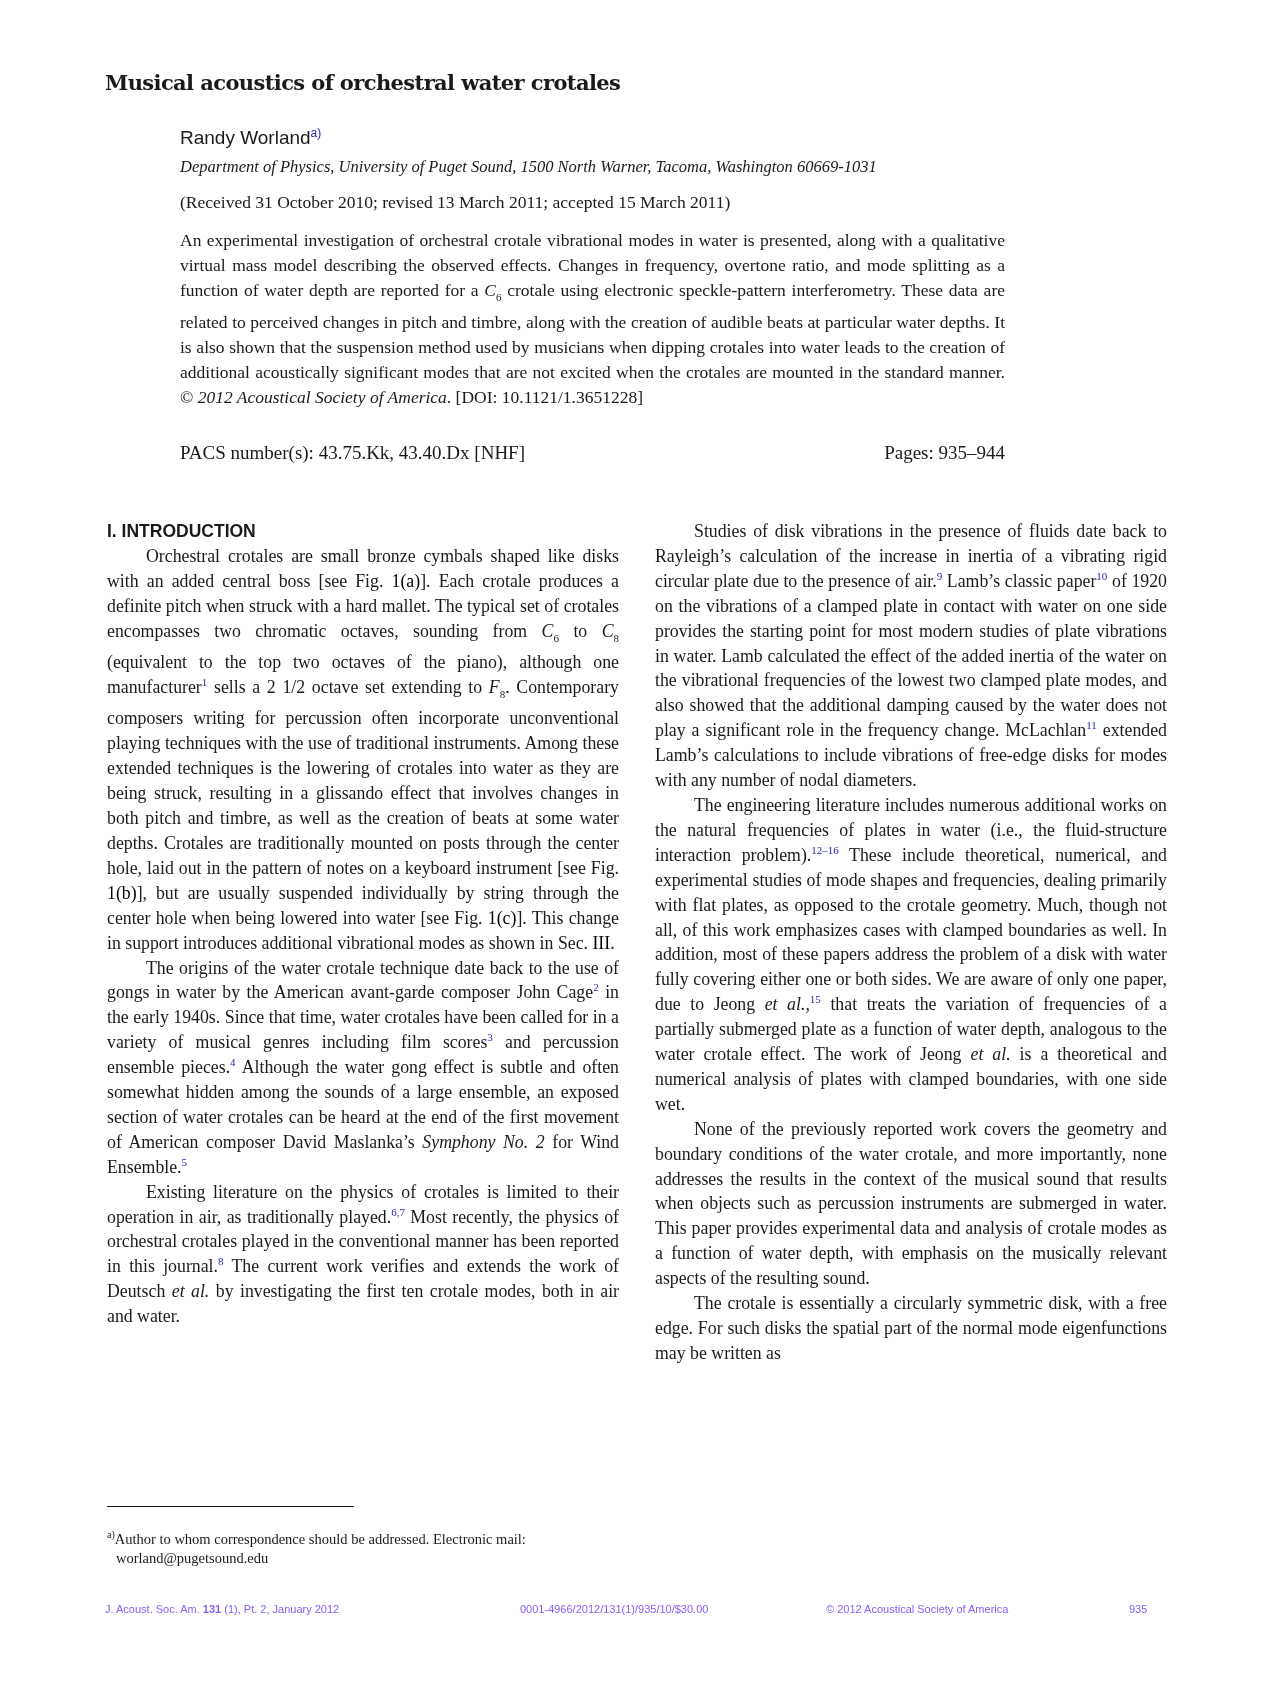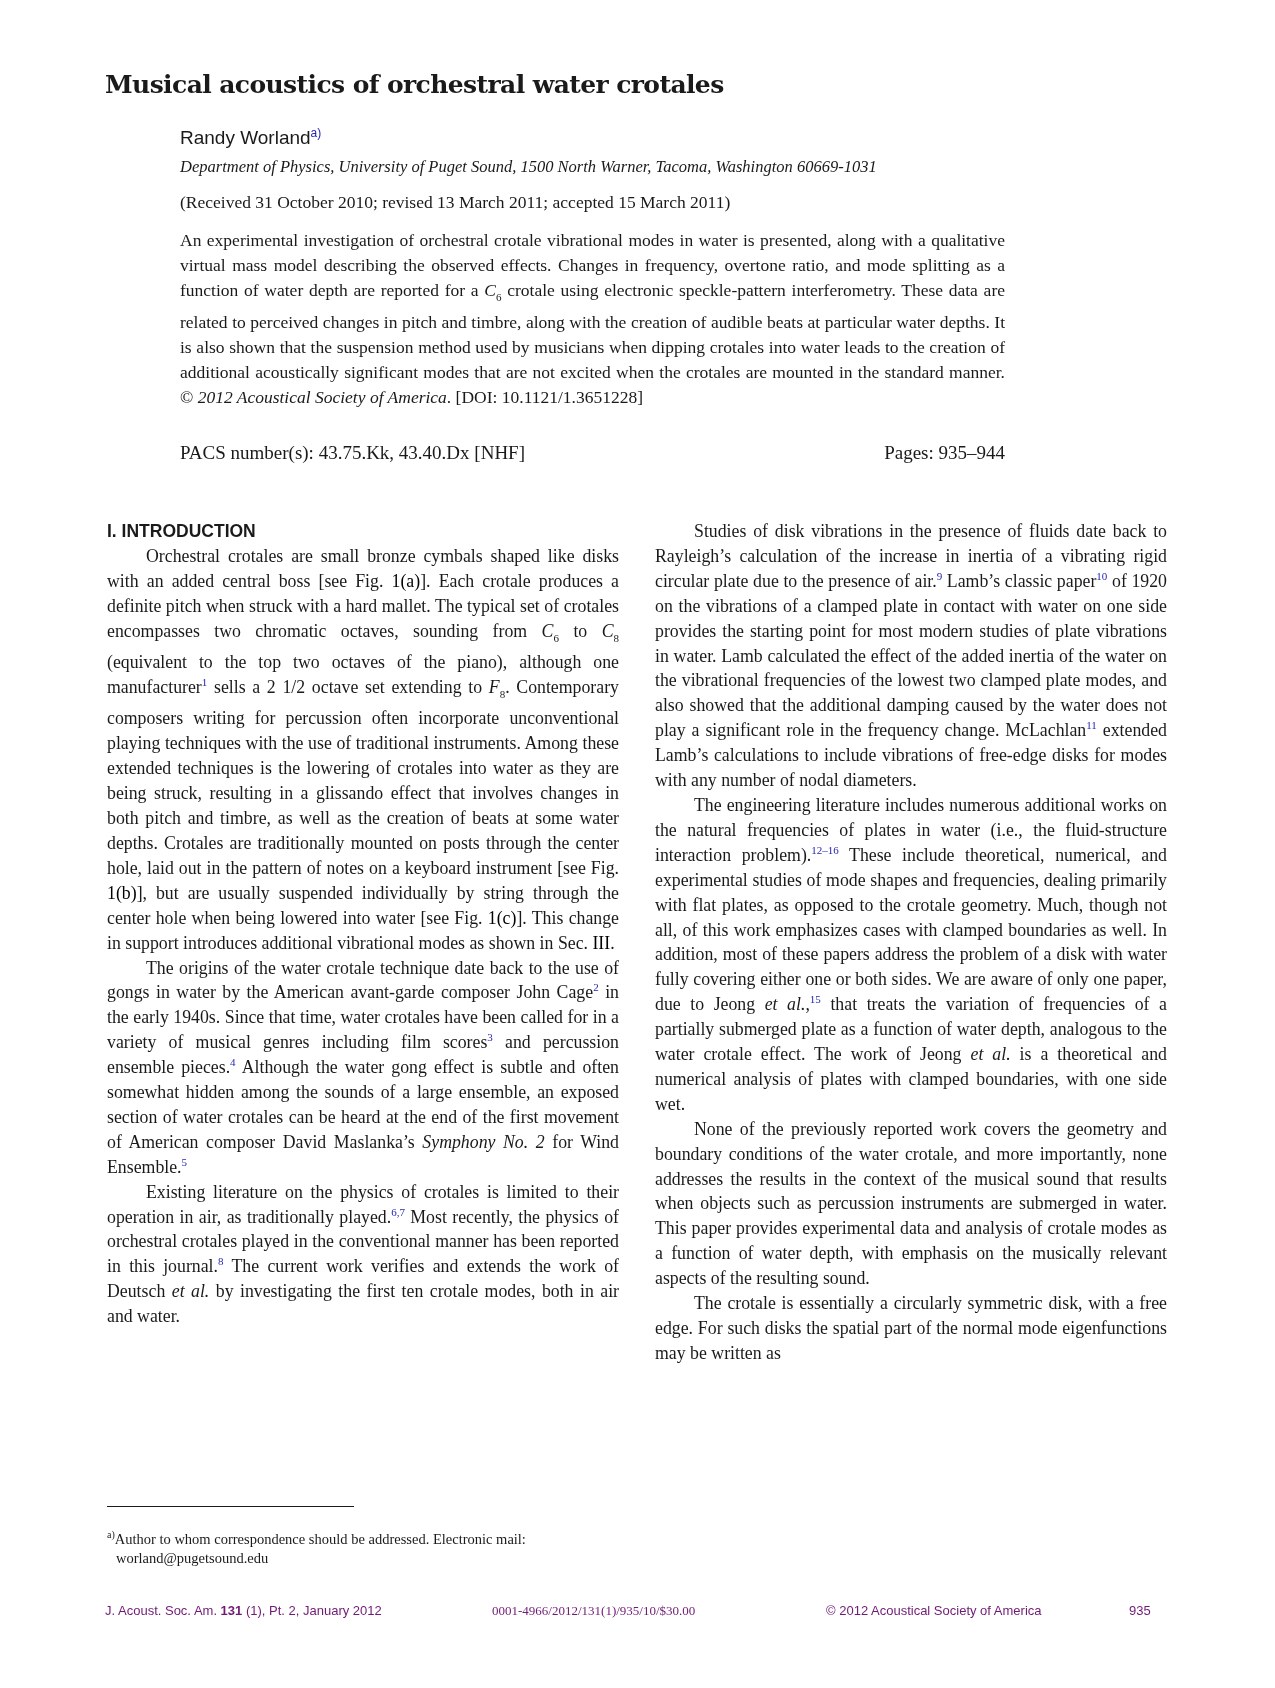--- a/index.html
+++ b/index.html
@@ -1,39 +1,39 @@
 <!DOCTYPE html>
 <html><head>
 <meta charset="utf-8">
 <style>
   html, body { margin:0; padding:0; background:#ffffff; }
   body { width:1275px; height:1688px; position:relative; overflow:hidden; color:#1a1a1a;
          font-family:"Liberation Serif", "DejaVu Serif", serif; }
   .abs { position:absolute; }
-  .title { left:105px; top:70px; font-family:"DejaVu Serif", serif; font-weight:bold; font-size:25px;
+  .title { left:105px; top:70px; font-family:"DejaVu Serif", serif; font-weight:bold; font-size:21px;
            letter-spacing:-0.6px; white-space:nowrap; color:#1a1a1a; }
   .author { left:180px; top:127px; font-family:"Liberation Sans", sans-serif; font-size:19px; color:#1a1a1a; }
   .author sup, .fnmark { color:#1f1fb4; font-size:12px; }
   .affil { left:180px; top:157px; font-style:italic; font-size:16.5px; white-space:nowrap; }
   .received { left:180px; top:192px; font-size:17.5px; white-space:nowrap; }
   .abstract { left:180px; top:228px; width:825px; font-size:17.5px; line-height:25px; text-align:justify; }
   .pacs { left:180px; top:442px; width:825px; font-size:19px; display:flex; justify-content:space-between; }
   .col { width:512px; font-size:17.8px; line-height:24.9px; text-align:justify; }
   .col p { margin:0; text-indent:39px; }
   .lcol { left:107px; top:519px; }
   .rcol { left:655px; top:519px; }
   .sec { font-family:"Liberation Sans", sans-serif; font-weight:bold; font-size:17.5px; margin:0 0 11px 0; text-indent:0 !important; }
   .sec2 { margin-top:38px; margin-bottom:14px; }
   sup { line-height:0; font-size:11px; }
   sup.ref { color:#1f1fb4; }
   .link { color:#000000; }
   .fn-rule { left:107px; top:1506px; width:247px; height:1px; background:#1a1a1a; }
   .footnote { left:107px; top:1530px; width:512px; font-size:14.5px; line-height:19px; text-align:justify; }
   .footnote .mail { display:block; padding-left:9px; }
-  .footer { top:1603px; font-family:"Liberation Sans", sans-serif; font-size:13px; white-space:nowrap; color:#701a75; }
+  .footer { top:1603px; font-family:"Liberation Sans", sans-serif; font-size:11px; white-space:nowrap; color:#8b5cf6; }
 </style>
 </head>
 <body>
 
 <div class="abs title">Musical acoustics of orchestral water crotales</div>
 <div class="abs author"><span>Randy Worland</span><sup>a)</sup></div>
 <div class="abs affil">Department of Physics, University of Puget Sound, 1500 North Warner, Tacoma, Washington 60669-1031</div>
 <div class="abs received">(Received 31 October 2010; revised 13 March 2011; accepted 15 March 2011)</div>
 
 <div class="abs abstract"><span>An experimental investigation of orchestral crotale vibrational modes in water is presented, along with a qualitative virtual mass model describing the observed effects. Changes in frequency, overtone ratio, and mode splitting as a function of water depth are reported for a </span><i>C</i><sub style="font-size:11px">6</sub><span> crotale using electronic speckle-pattern interferometry. These data are related to perceived changes in pitch and timbre, along with the creation of audible beats at particular water depths. It is also shown that the suspension method used by musicians when dipping crotales into water leads to the creation of additional acoustically significant modes that are not excited when the crotales are mounted in the standard manner. </span><span>© </span><i>2012 Acoustical Society of America</i><span>. [DOI: 10.1121/1.3651228]</span></div>
@@ -54,15 +54,15 @@
   <p><span>Studies of disk vibrations in the presence of fluids date back to Rayleigh’s calculation of the increase in inertia of a vibrating rigid circular plate due to the presence of air.</span><sup class="ref">9</sup><span> Lamb’s classic paper</span><sup class="ref">10</sup><span> of 1920 on the vibrations of a clamped plate in contact with water on one side provides the starting point for most modern studies of plate vibrations in water. Lamb calculated the effect of the added inertia of the water on the vibrational frequencies of the lowest two clamped plate modes, and also showed that the additional damping caused by the water does not play a significant role in the frequency change. McLachlan</span><sup class="ref">11</sup><span> extended Lamb’s calculations to include vibrations of free-edge disks for modes with any number of nodal diameters.</span></p>
   <p><span>The engineering literature includes numerous additional works on the natural frequencies of plates in water (i.e., the fluid-structure interaction problem).</span><sup class="ref">12–16</sup><span> These include theoretical, numerical, and experimental studies of mode shapes and frequencies, dealing primarily with flat plates, as opposed to the crotale geometry. Much, though not all, of this work emphasizes cases with clamped boundaries as well. In addition, most of these papers address the problem of a disk with water fully covering either one or both sides. We are aware of only one paper, due to Jeong </span><i>et al.</i><span>,</span><sup class="ref">15</sup><span> that treats the variation of frequencies of a partially submerged plate as a function of water depth, analogous to the water crotale effect. The work of Jeong </span><i>et al.</i><span> is a theoretical and numerical analysis of plates with clamped boundaries, with one side wet.</span></p>
   <p>None of the previously reported work covers the geometry and boundary conditions of the water crotale, and more importantly, none addresses the results in the context of the musical sound that results when objects such as percussion instruments are submerged in water. This paper provides experimental data and analysis of crotale modes as a function of water depth, with emphasis on the musically relevant aspects of the resulting sound.</p>
   <p>The crotale is essentially a circularly symmetric disk, with a free edge. For such disks the spatial part of the normal mode eigenfunctions may be written as</p>
 </div>
 
 <div class="abs fn-rule"></div>
 <div class="abs footnote"><sup style="font-size:10px">a)</sup><span>Author to whom correspondence should be addressed. Electronic mail:</span><span class="mail">worland@pugetsound.edu</span></div>
 
 <div class="abs footer" style="left:105px;"><span>J. Acoust. Soc. Am. </span><b>131</b><span> (1), Pt. 2, January 2012</span></div>
-<div class="abs footer" style="left:492px;font-family:Liberation Serif, serif;">0001-4966/2012/131(1)/935/10/$30.00</div>
+<div class="abs footer" style="left:520px;">0001-4966/2012/131(1)/935/10/$30.00</div>
 <div class="abs footer" style="left:826px;">© 2012 Acoustical Society of America</div>
 <div class="abs footer" style="left:1129px;">935</div>
 
 </body></html>

